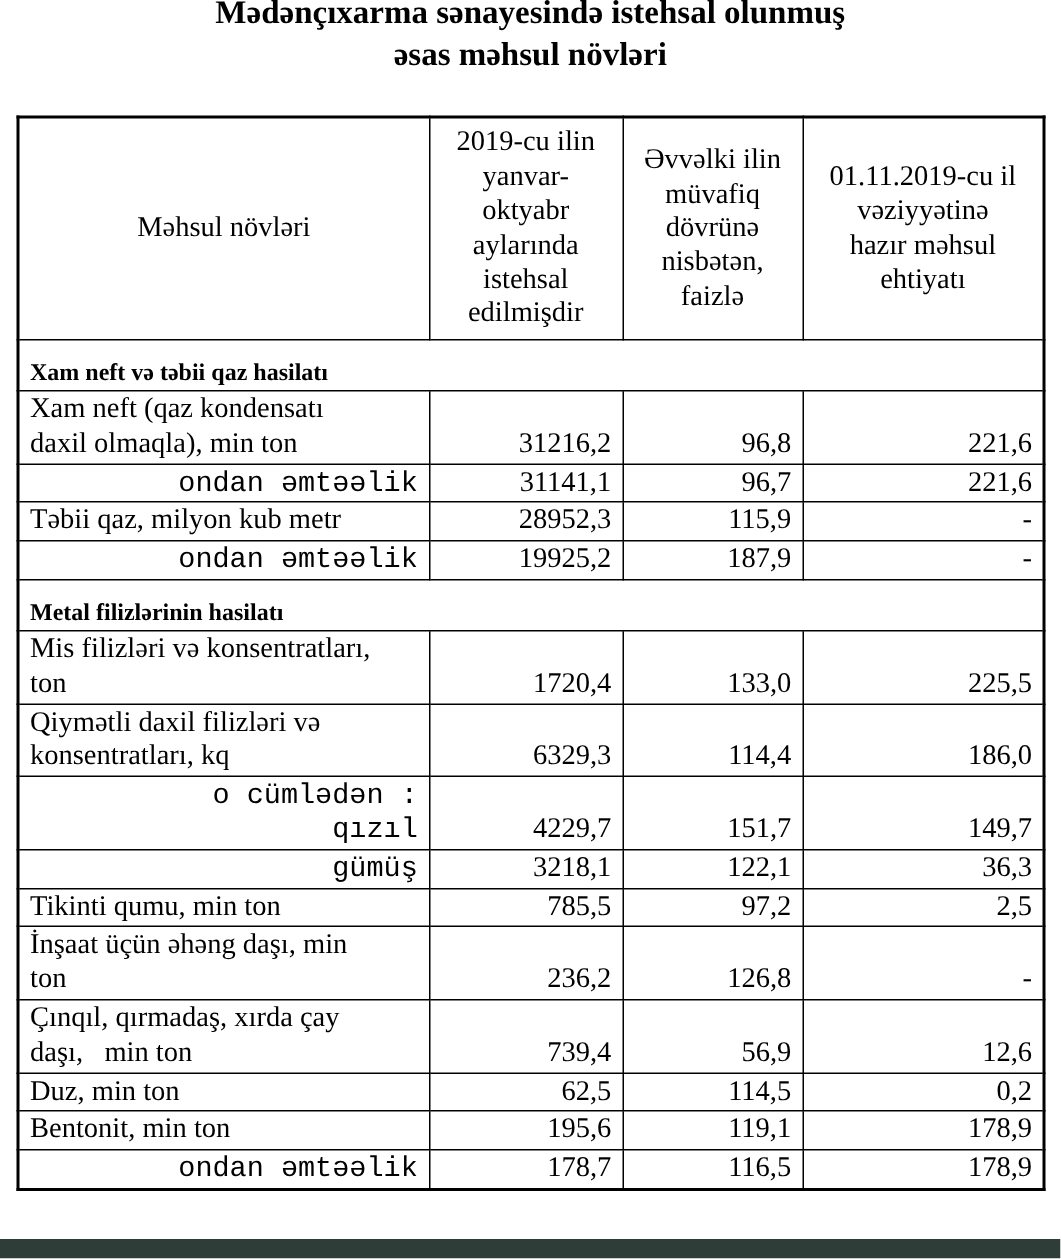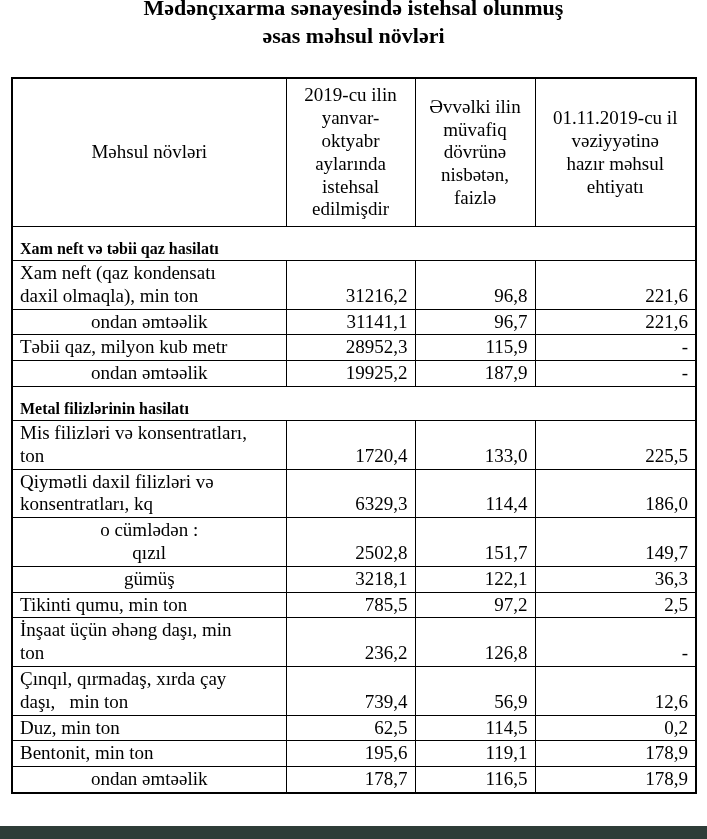--- a/index.html
+++ b/index.html
@@ -46,21 +46,21 @@
     text-align: left;
     vertical-align: bottom;
     padding: 13px 7px 2px 7px;
   }
   td.label-cell {
     text-align: left;
     vertical-align: bottom;
     white-space: pre-wrap;
     line-height: 1.2;
   }
-  td.label-cell.center { text-align: center; }
+  td.label-cell.center { text-align: right; font-family: Liberation Mono, monospace; }
   td.value-cell {
     text-align: right;
     vertical-align: bottom;
     line-height: 1.2;
   }
   .bottom-bar {
     position: absolute;
     left: 0; right: 0; bottom: 0;
     height: 13px;
   }
@@ -142,21 +142,21 @@
       <tr>
         <td class="label-cell">Qiymətli daxil filizləri və
 konsentratları, kq</td>
         <td class="value-cell">6329,3</td>
         <td class="value-cell">114,4</td>
         <td class="value-cell">186,0</td>
       </tr>
       <tr>
         <td class="label-cell center">o cümlədən :
 qızıl</td>
-        <td class="value-cell">2502,8</td>
+        <td class="value-cell">4229,7</td>
         <td class="value-cell">151,7</td>
         <td class="value-cell">149,7</td>
       </tr>
       <tr>
         <td class="label-cell center">gümüş</td>
         <td class="value-cell">3218,1</td>
         <td class="value-cell">122,1</td>
         <td class="value-cell">36,3</td>
       </tr>
       <tr>

